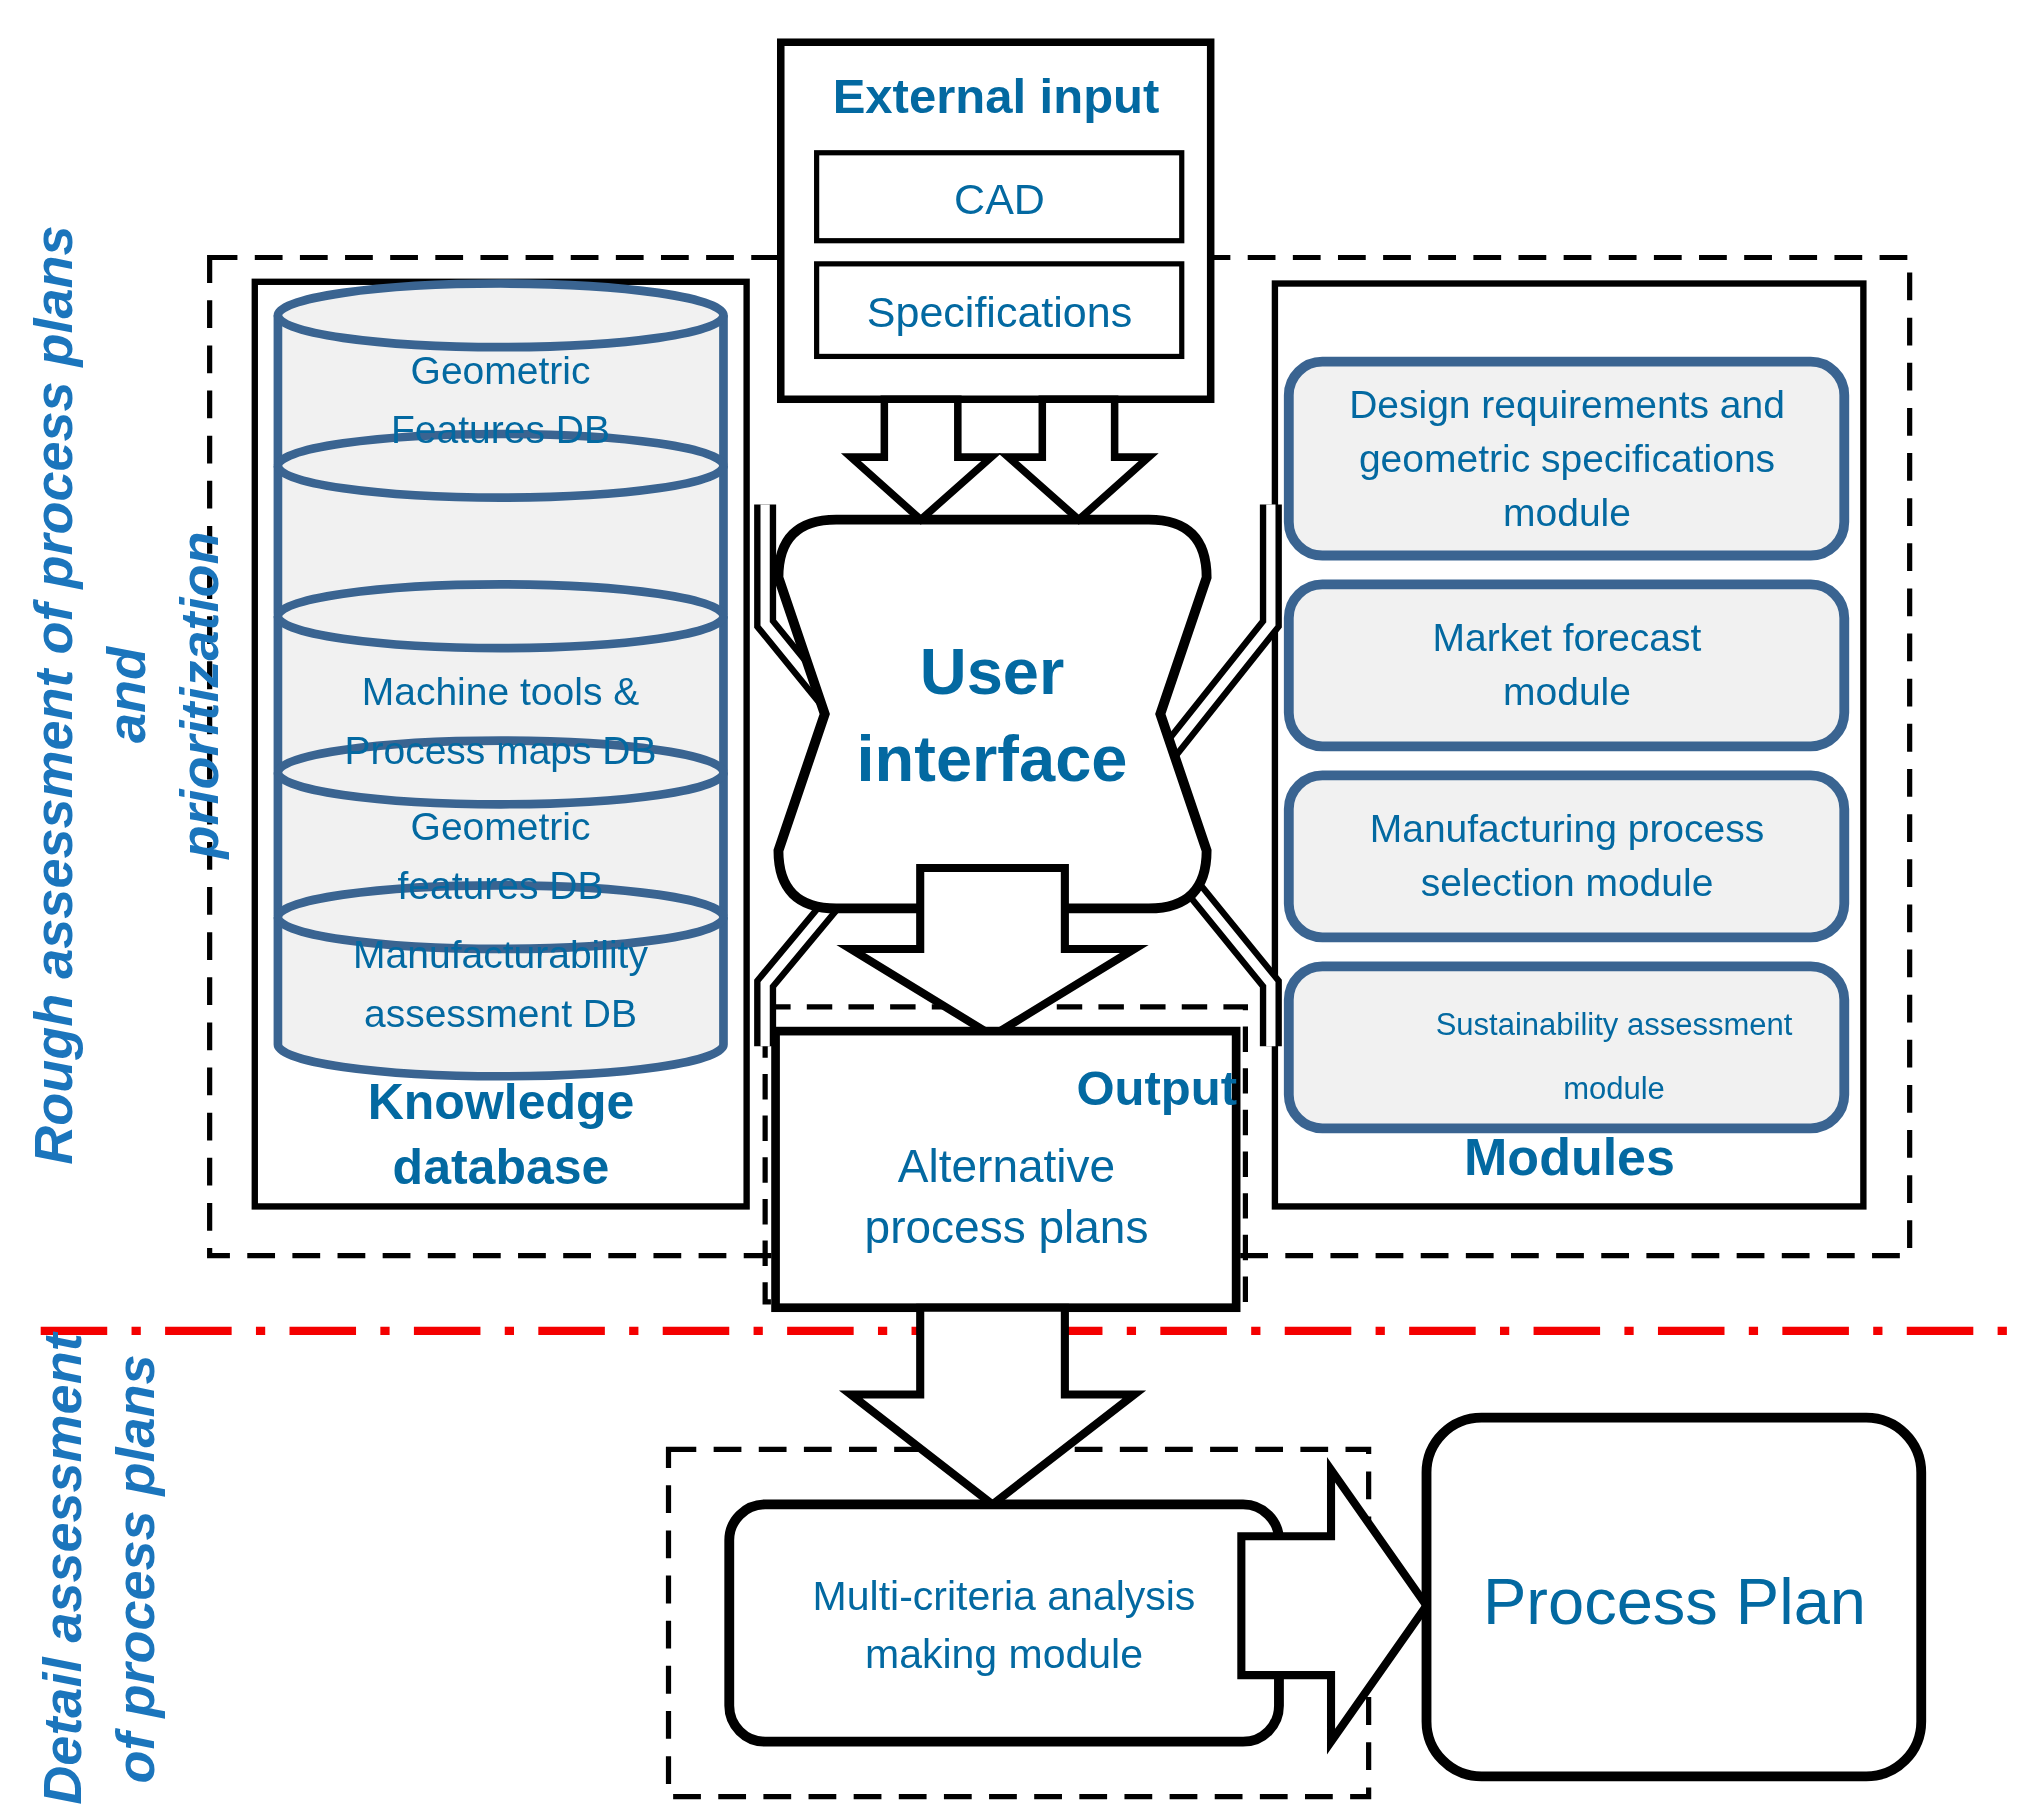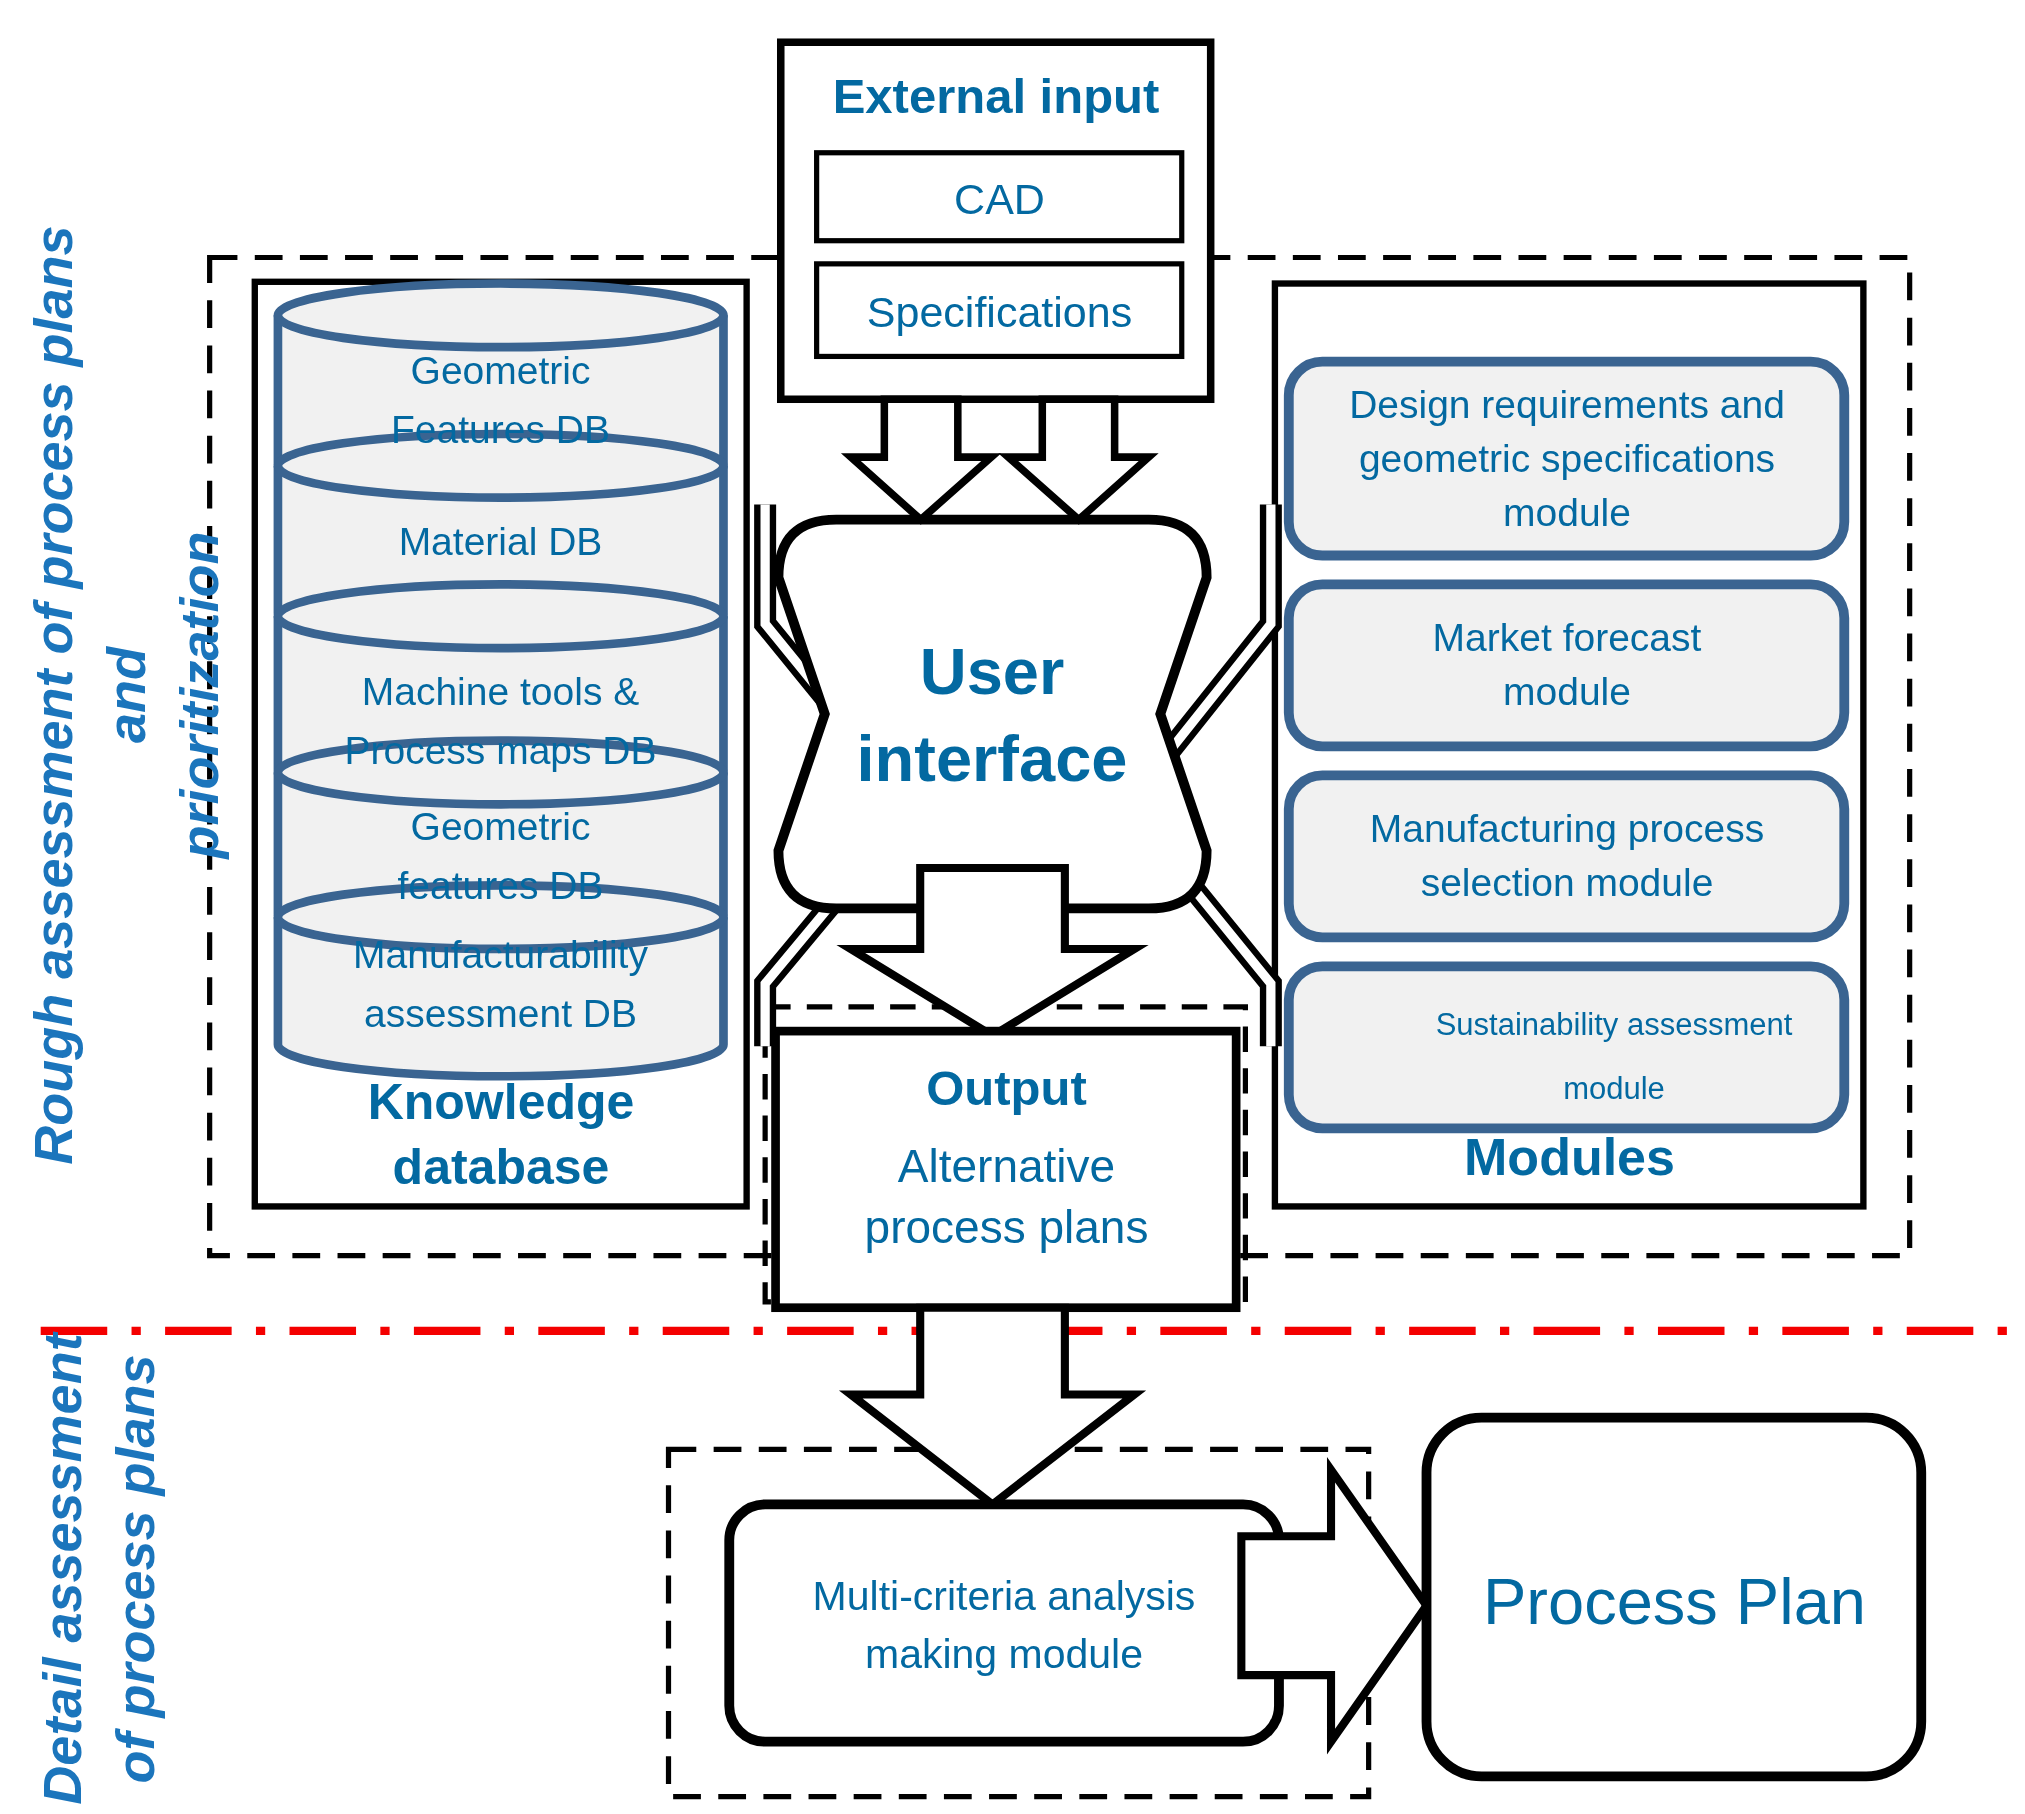--- a/index.html
+++ b/index.html
@@ -102,21 +102,20 @@
 
   <div class="txt b" style="left:781px;top:68px;width:430px;font-size:49px;">External input</div>
 
   <div class="txt" style="left:817px;top:175px;width:365px;font-size:43px;">CAD</div>
 
   <div class="txt" style="left:817px;top:288px;width:365px;font-size:43px;">Specifications</div>
 
   <div class="txt" style="left:298px;top:341px;width:405px;font-size:39px;line-height:59px;">Geometric
 Features DB</div>
 
-  <div class="txt" style="left:298px;top:512px;width:405px;font-size:39px;line-height:59px;">Material DB</div>
 
   <div class="txt" style="left:298px;top:662px;width:405px;font-size:39px;line-height:59px;text-align:center;">Machine tools &amp;
 Process maps DB</div>
 
   <div class="txt" style="left:298px;top:797px;width:405px;font-size:39px;line-height:59px;">Geometric
 features DB</div>
 
   <div class="txt" style="left:298px;top:925px;width:405px;font-size:39px;line-height:59px;">Manufacturability
 assessment DB</div>
 
@@ -134,21 +133,21 @@
 module</div>
 
   <div class="txt" style="left:1289px;top:802px;width:556px;font-size:39px;line-height:54px;">Manufacturing process
 selection module</div>
 
   <div class="txt" style="left:1336px;top:993px;width:556px;font-size:31px;line-height:64px;">Sustainability assessment
 module</div>
 
   <div class="txt b" style="left:1275px;top:1127px;width:589px;font-size:52px;">Modules</div>
 
-  <div class="txt b" style="left:776px;top:1060px;width:461px;font-size:49px;">Output</div>
+  <div class="txt b" style="left:776px;top:1060px;width:461px;font-size:49px;text-align:right;">Output</div>
 
   <div class="txt" style="left:776px;top:1136px;width:461px;font-size:46px;line-height:61px;">Alternative
 process plans</div>
 
   <div class="txt" style="left:729px;top:1567px;width:550px;font-size:41px;line-height:58px;">Multi-criteria analysis
 making module</div>
 
   <div class="txt" style="left:1427px;top:1564px;width:495px;font-size:65px;">Process Plan</div>
 
 </div>

